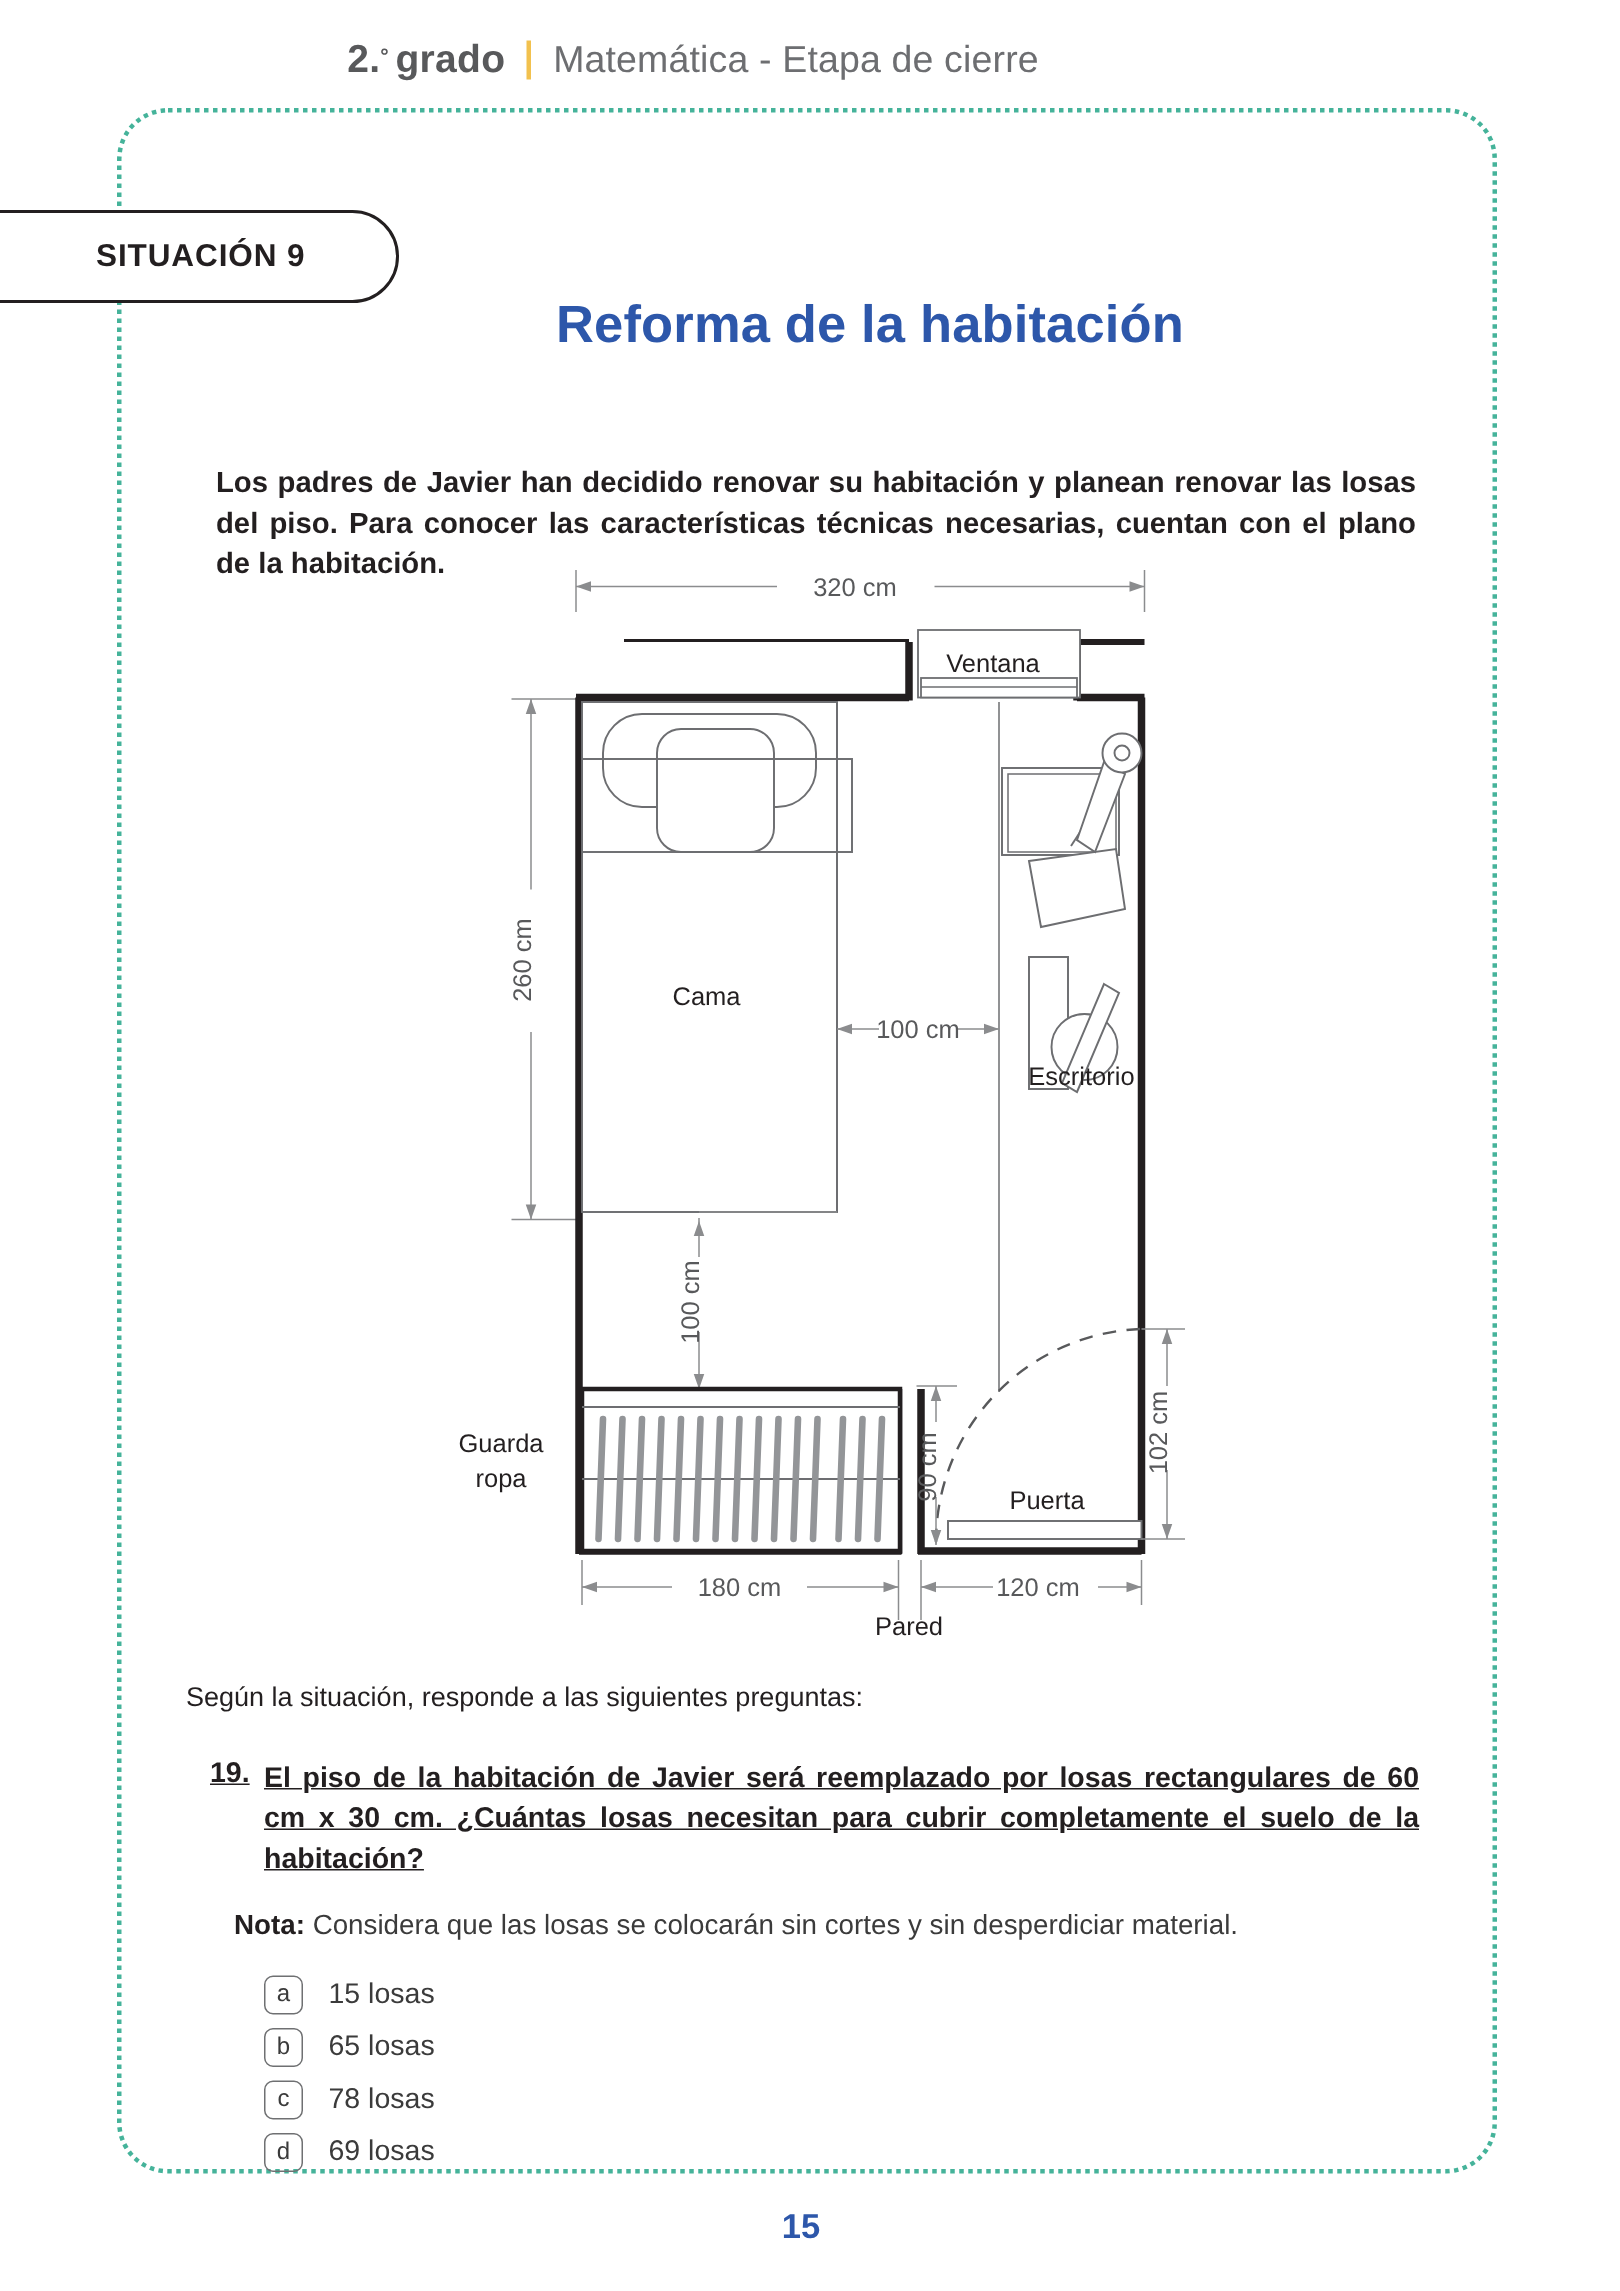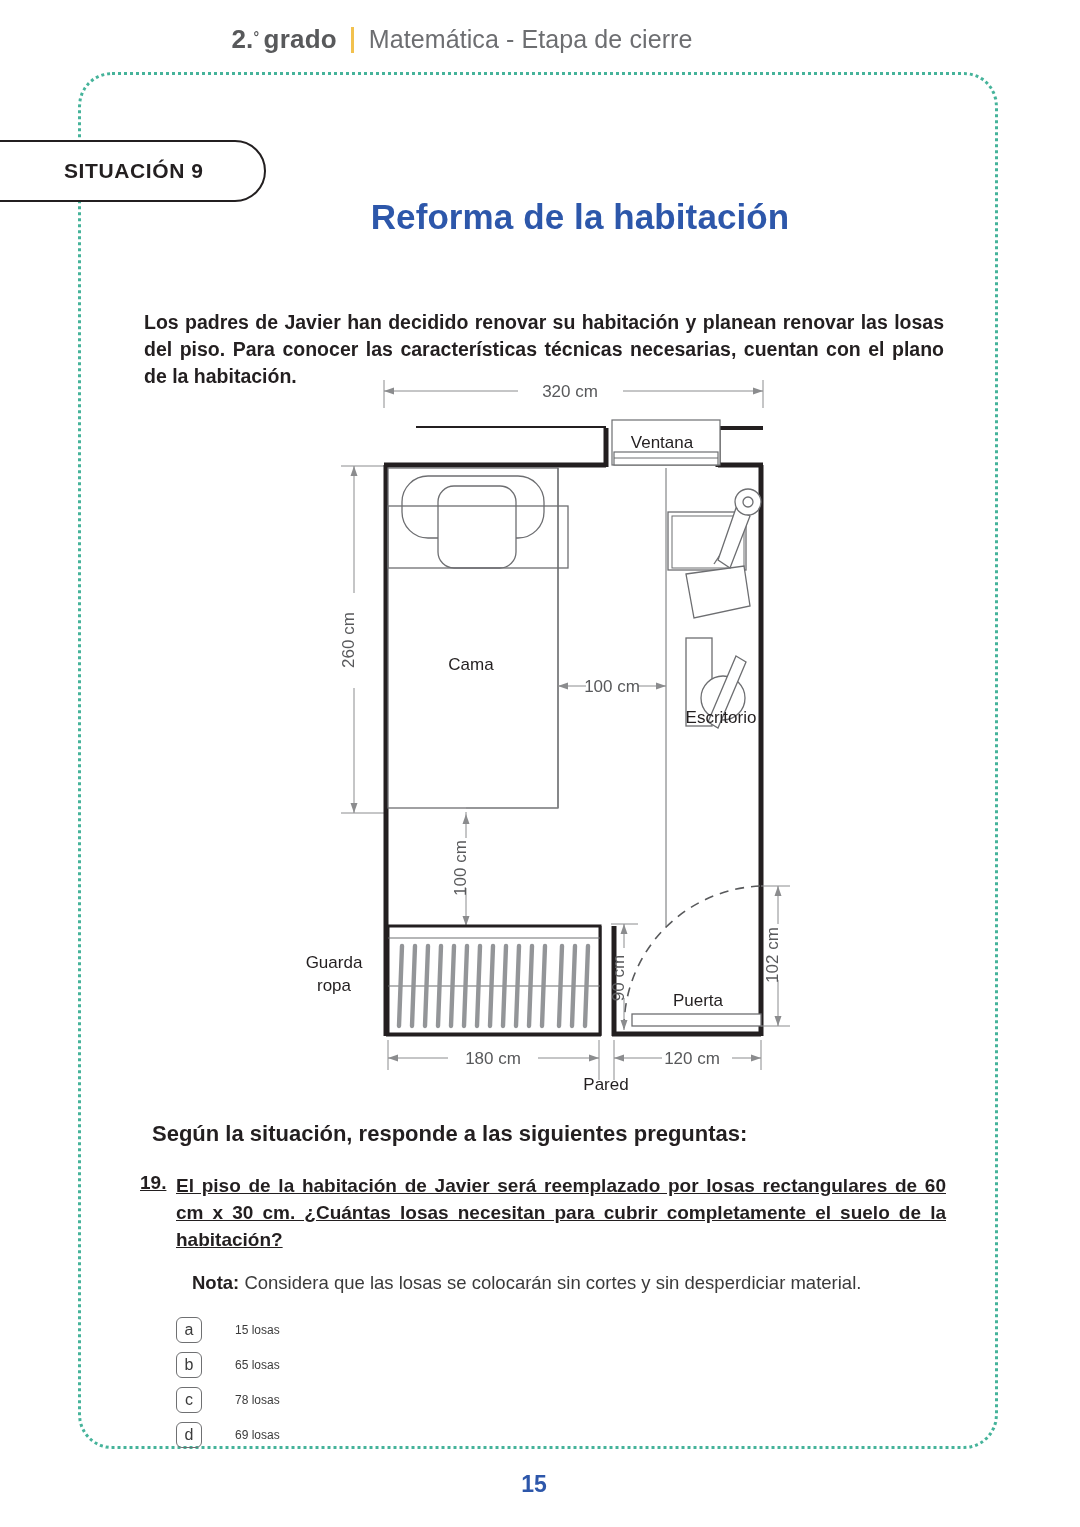--- a/index.html
+++ b/index.html
@@ -119,24 +119,24 @@
     left: 266px;
     top: 368px;
     width: 570px;
     height: 740px;
   }
   .plan-wrap svg { display: block; }
 
   
   .q-lead {
     position: absolute;
-    left: 152px;
+    left: 124px;
     top: 1121px;
-    font-size: 22px;
-    font-weight: bold;
+    font-size: 18px;
+    font-weight: normal;
     color: #231f20;
   }
   .q-block {
     position: absolute;
     left: 140px;
     top: 1172px;
     width: 806px;
   }
   .q-row { display: flex; align-items: flex-start; text-decoration: underline; }
   .q-num {
@@ -149,21 +149,21 @@
   .q-text {
     font-size: 19px;
     font-weight: bold;
     line-height: 27px;
     text-align: justify;
     color: #231f20;
     width: 770px;
   }
   .q-note {
     margin-top: 17px;
-    margin-left: 52px;
+    margin-left: 16px;
     font-size: 18.5px;
     line-height: 26px;
     color: #3b3b3b;
   }
   .q-note b { color: #231f20; }
 
   .options {
     margin-top: 16px;
     margin-left: 36px;
   }
@@ -179,22 +179,22 @@
     border-radius: 6px;
     font-size: 16px;
     color: #3b3b3b;
     display: flex;
     align-items: center;
     justify-content: center;
     box-sizing: border-box;
     flex: none;
   }
   .opt-text {
-    margin-left: 33px;
-    font-size: 12px;
+    margin-left: 17px;
+    font-size: 19px;
     color: #3b3b3b;
   }
 
   
   .page-number {
     position: absolute;
     left: 0;
     top: 1471px;
     width: 1068px;
     text-align: center;

